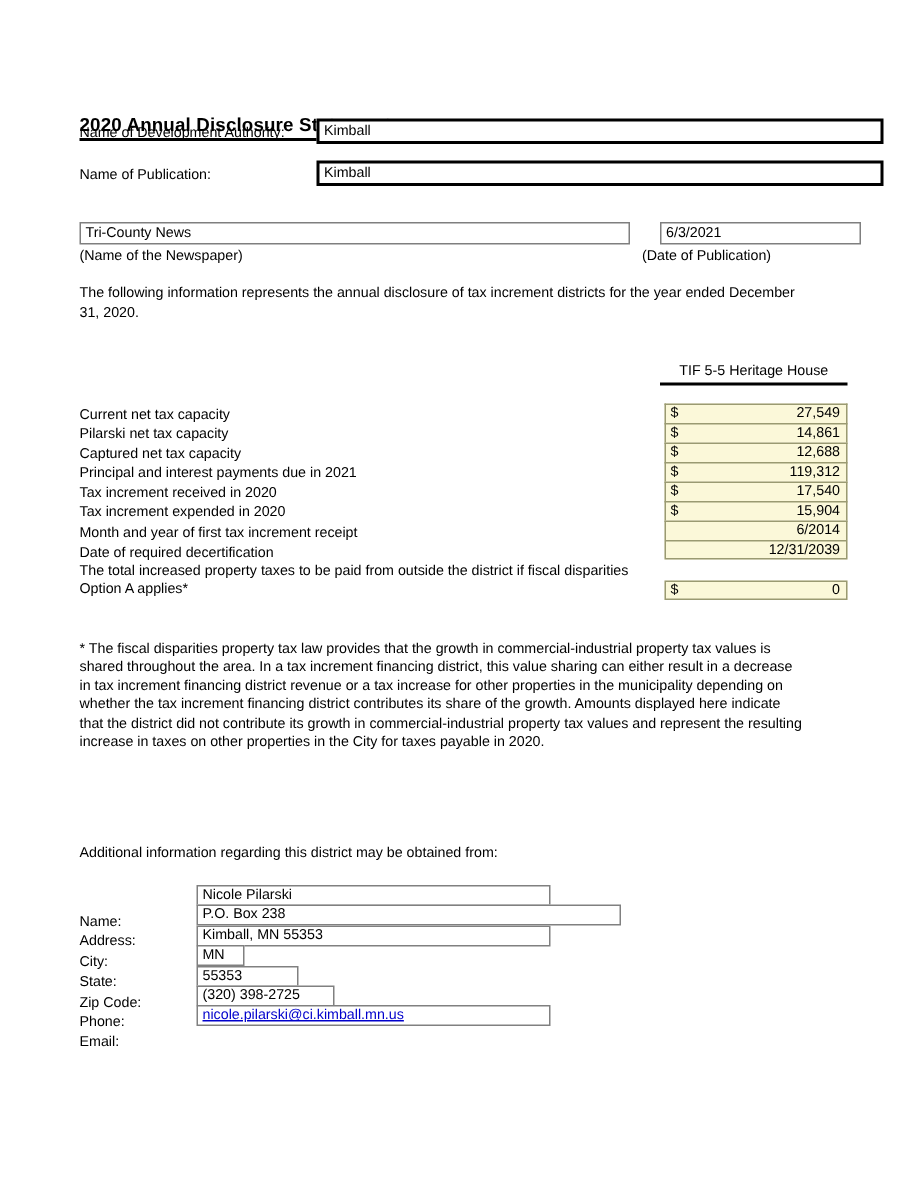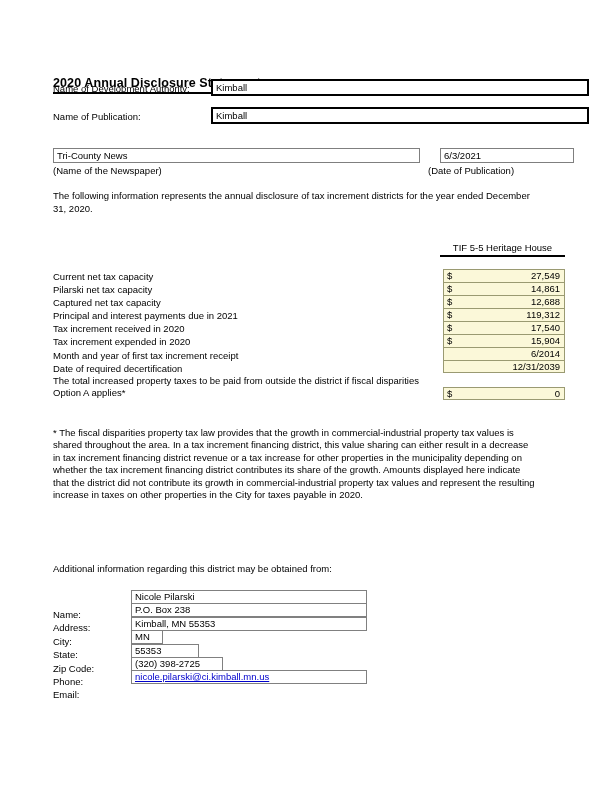--- a/index.html
+++ b/index.html
@@ -246,21 +246,21 @@
 
   <div class="lbl contact-intro">Additional information regarding this district may be obtained from:</div>
 
   <div class="contact">
     <div class="crow">
       <span class="ck">Name:</span>
       <span class="cv" style="width:236px;">Nicole Pilarski</span>
     </div>
     <div class="crow">
       <span class="ck">Address:</span>
-      <span class="cv" style="width:236px;">P.O. Box 238</span>
+      <span class="cv" style="width:283px;">P.O. Box 238</span>
     </div>
     <div class="crow">
       <span class="ck">City:</span>
       <span class="cv" style="width:236px;">Kimball, MN 55353</span>
     </div>
     <div class="crow">
       <span class="ck">State:</span>
       <span class="cv" style="width:32px;">MN</span>
     </div>
     <div class="crow">

